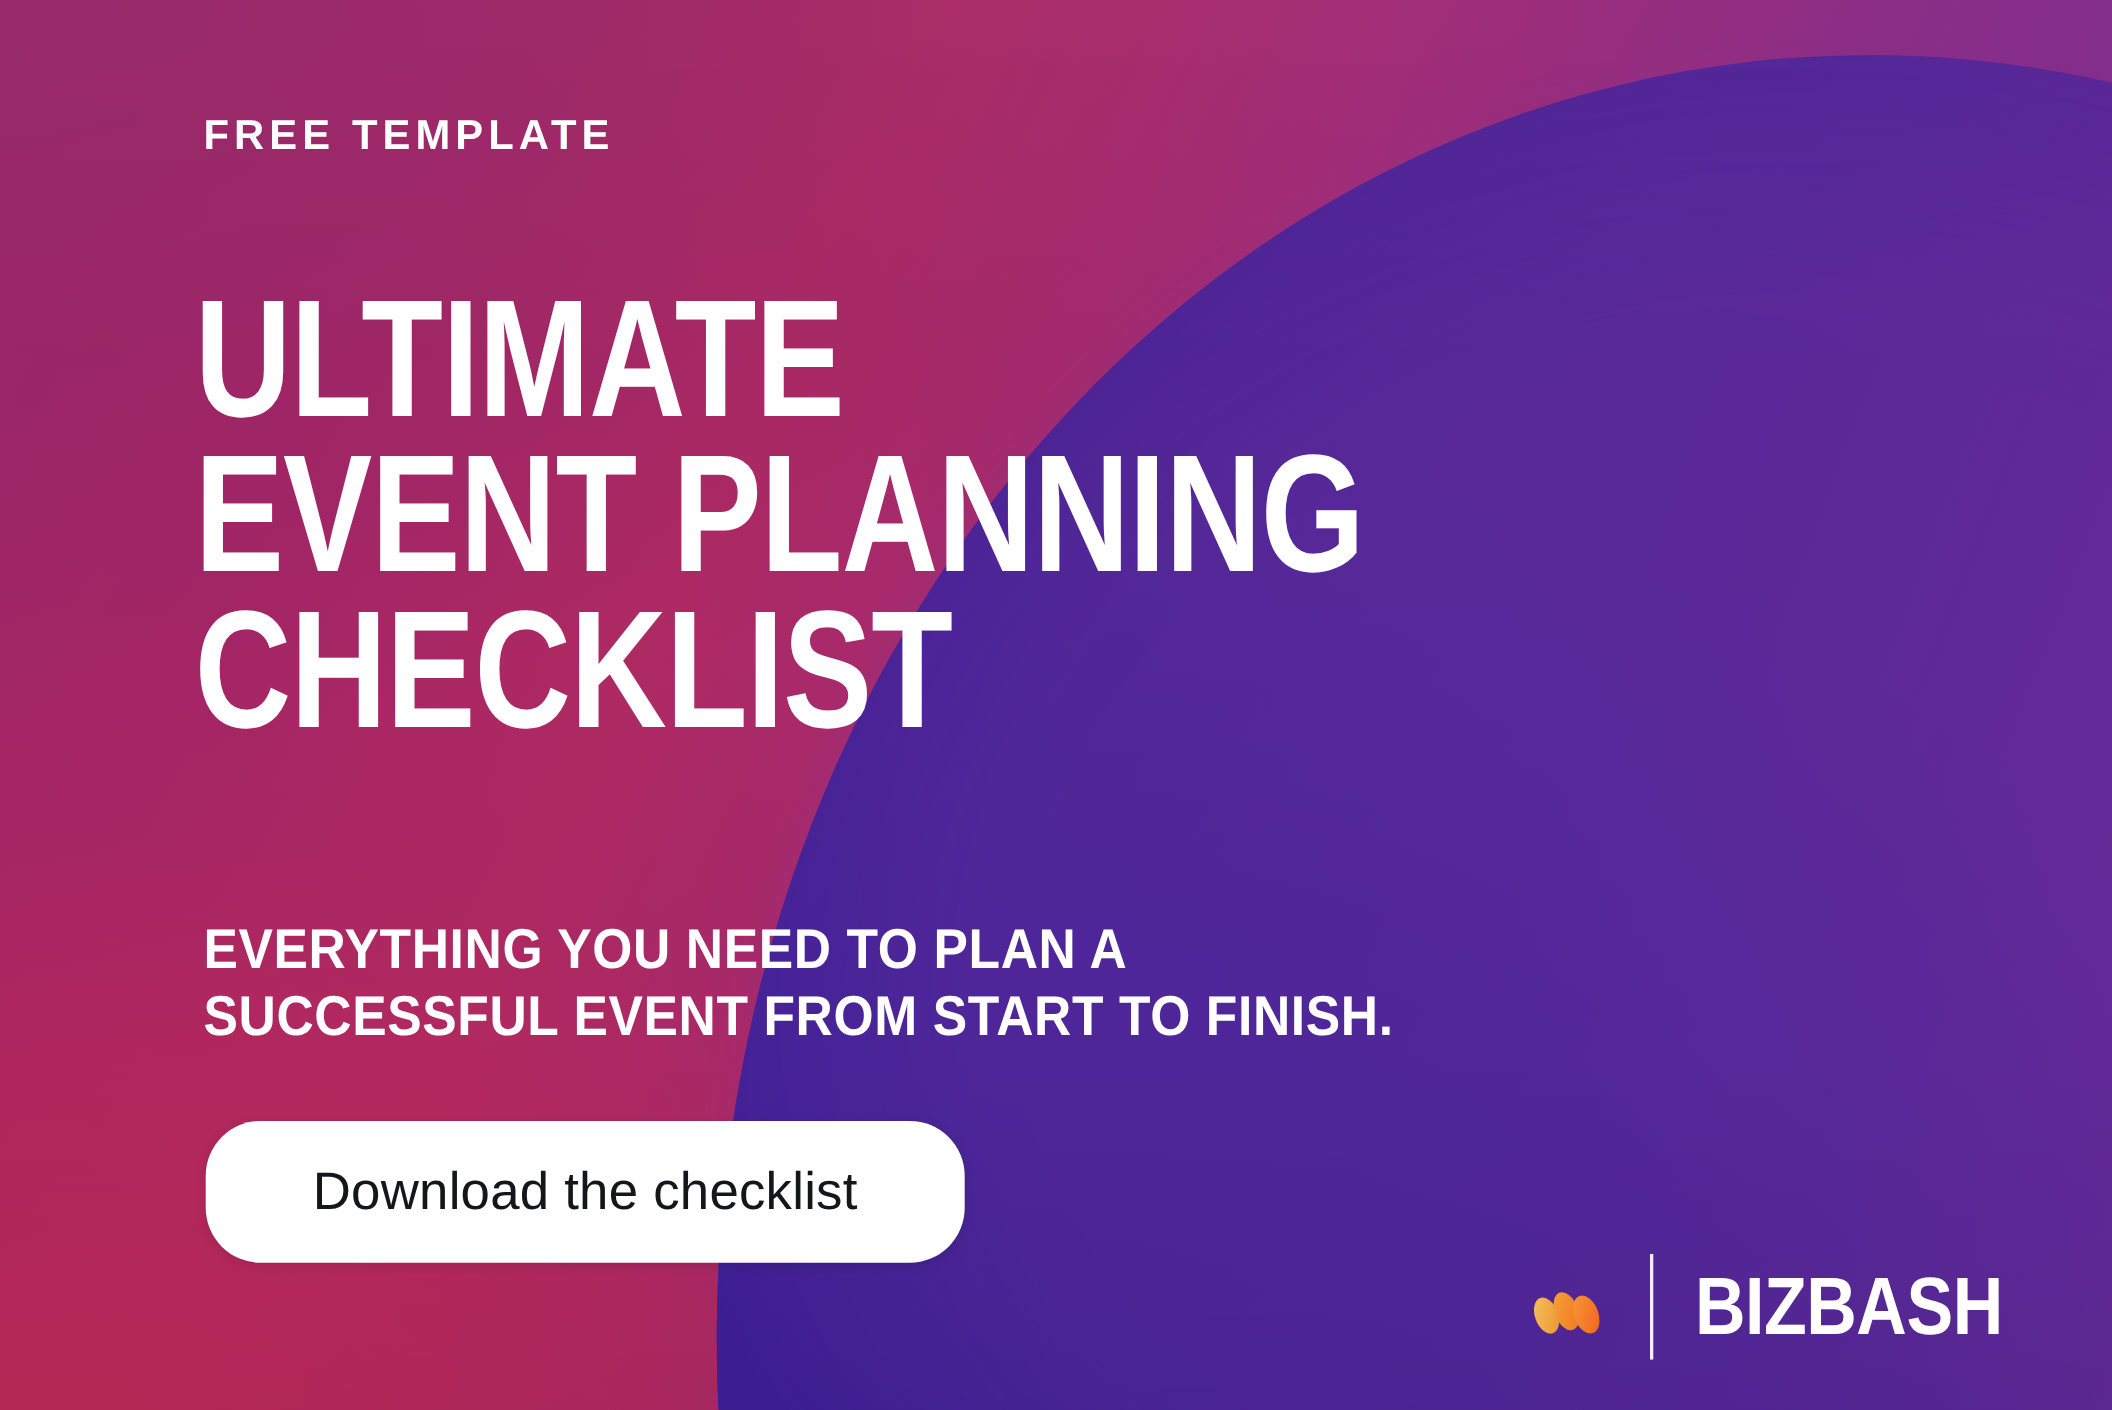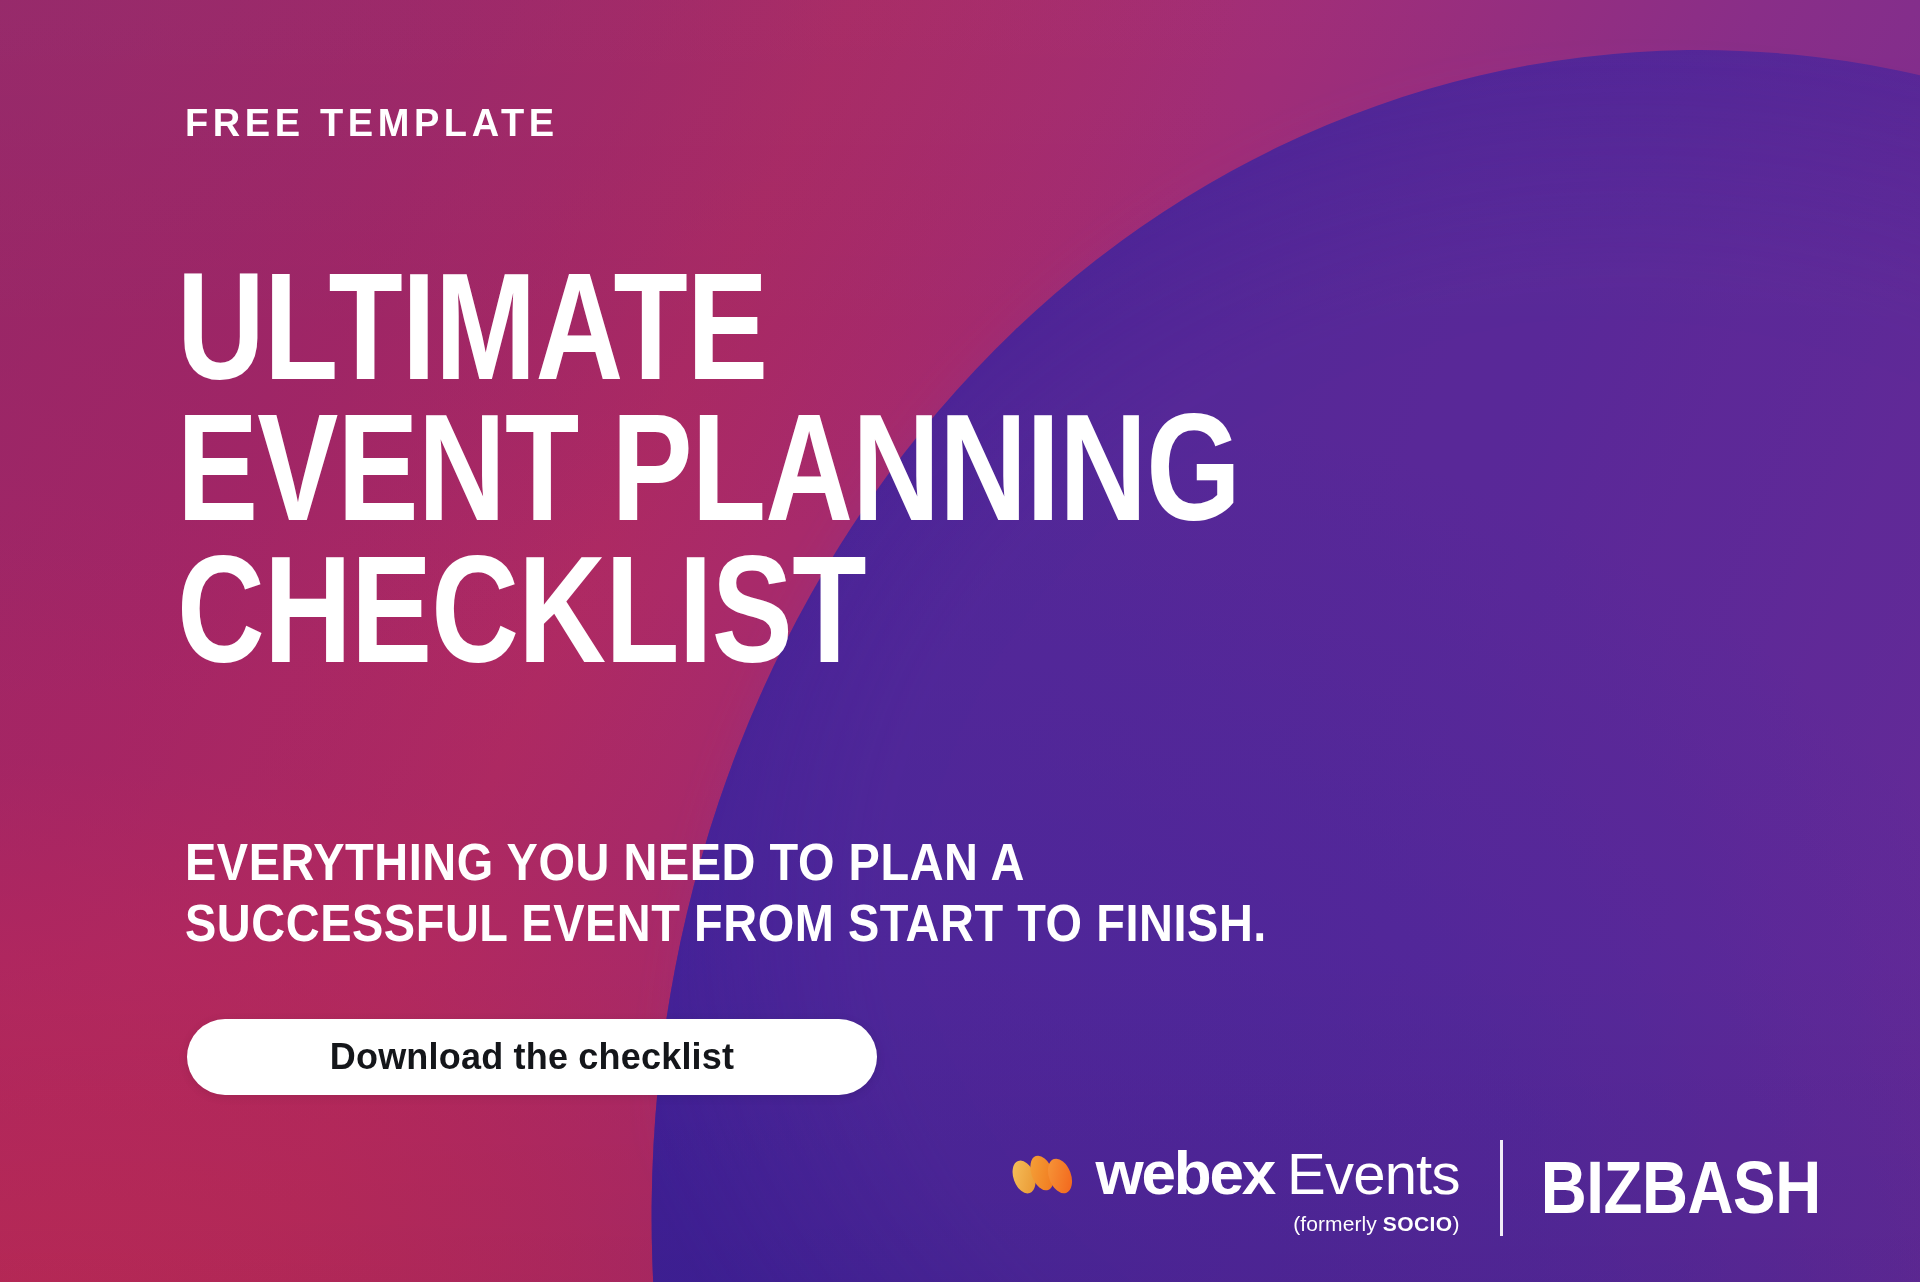--- a/index.html
+++ b/index.html
@@ -174,28 +174,28 @@
     transform:scaleX(0.92);
     transform-origin:left top;
   }
   .subhead .sub-line { display:block; white-space:nowrap; }
 
   .cta {
     position:absolute;
     left:152px;
     top:1019px;
     width:690px;
-    height:76px;
+    height:129px;
     border:none;
     border-radius:50px;
     background:#ffffff;
     color:#14161a;
     font-family:"Liberation Sans", sans-serif;
-    font-size:36px;
-    font-weight:700;
+    font-size:48px;
+    font-weight:400;
     letter-spacing:0.2px;
     cursor:pointer;
     display:flex;
     align-items:center;
     justify-content:center;
     box-shadow:0 2px 10px rgba(0,0,0,0.10);
   }
 
   
   .logo-lockup {
@@ -323,27 +323,20 @@
             <linearGradient id="wg3" x1="0" y1="0" x2="1" y2="1">
               <stop offset="0%" stop-color="#f6993a"></stop>
               <stop offset="100%" stop-color="#f2621a"></stop>
             </linearGradient>
           </defs>
           <ellipse cx="12" cy="25" rx="10.5" ry="17" transform="rotate(-20 12 25)" fill="url(#wg1)"></ellipse>
           <ellipse cx="30" cy="21" rx="10.5" ry="18" transform="rotate(-20 30 21)" fill="url(#wg2)"></ellipse>
           <ellipse cx="48" cy="24" rx="11" ry="18" transform="rotate(-20 48 24)" fill="url(#wg3)"></ellipse>
         </svg>
 
-        <div class="webex-text">
-          <div class="webex-wordline">
-            <span class="webex-word">webex</span>
-            <span class="events-word">Events</span>
-          </div>
-          <div class="formerly"><span>(formerly </span><b>SOCIO</b><span>)</span></div>
-        </div>
       </div>
 
       <div class="logo-divider"></div>
 
       <div class="bizbash">BIZBASH</div>
     </div>
 
   </div>
 </div>
 

